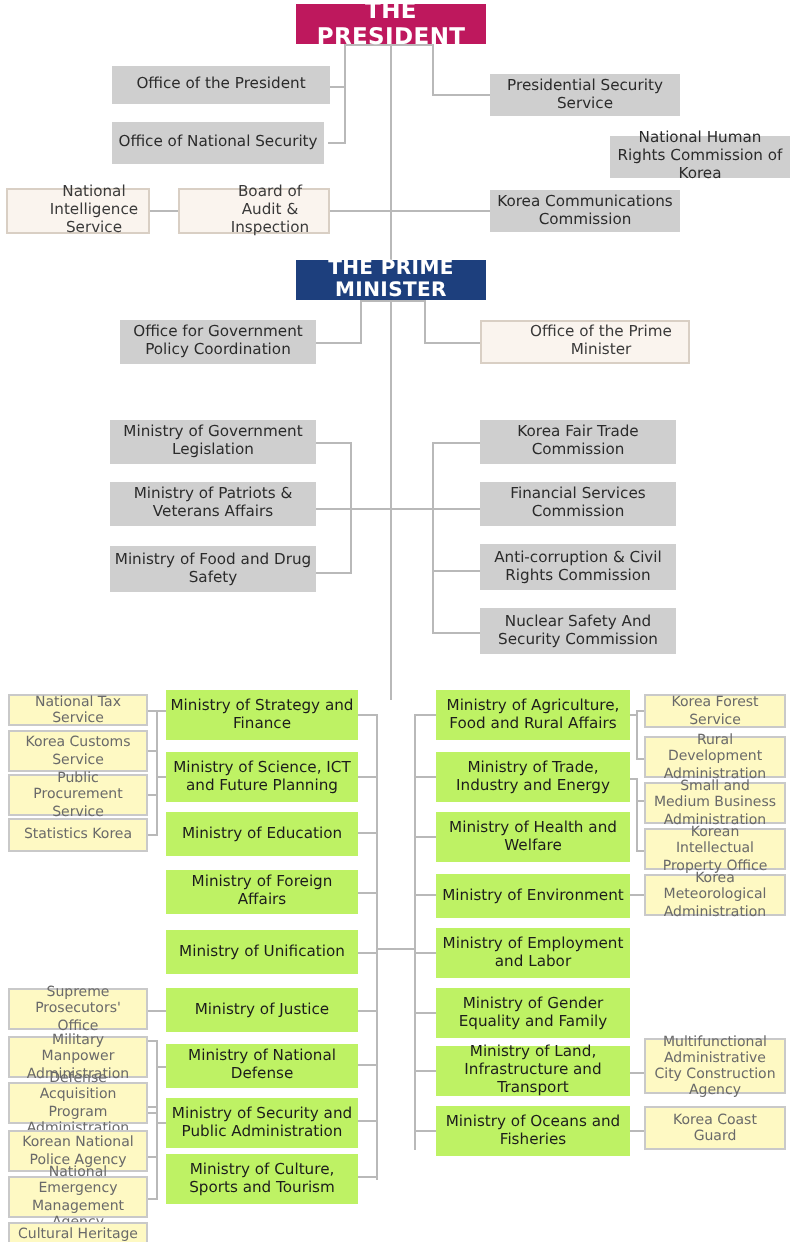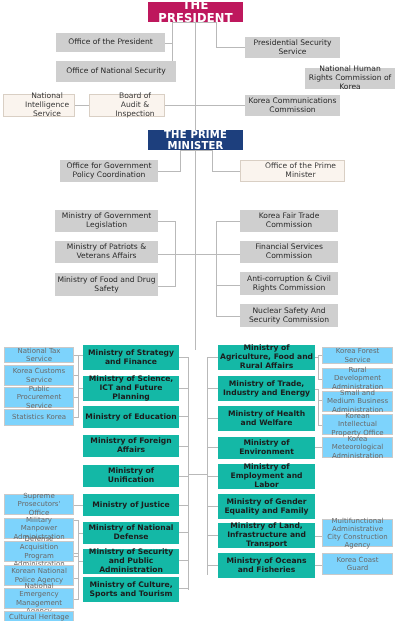--- a/index.html
+++ b/index.html
@@ -46,34 +46,34 @@
     font-size: 10px;
     font-weight: bold;
     letter-spacing: .2px;
   }
   .t-gray {
     background: #cfcfcf;
     color: #2b2b2b;
     font-size: 7.6px;
   }
   .t-gray-b {
-    background: #14b8a6;
+    background: #bef264;
     color: #1c1c1c;
     font-size: 7.6px;
-    font-weight: bold;
+    font-weight: normal;
   }
   .t-cream {
     background: #faf4ee;
     border: 1px solid #d9cfc4;
     color: #3a3a3a;
     font-size: 7.6px;
     padding-left: 16px;
   }
   .t-white {
-    background: #7dd3fc;
+    background: #fef9c3;
     border: 1px solid #c9c9c9;
     color: #6a6a6a;
     font-size: 7px;
   }
   
   .ln {
     position: absolute;
     background: #b9b9b9;
     z-index: 1;
   }
@@ -183,21 +183,21 @@
   <div class="ln lnh" style="left:315px; top:536px; width:8px;"></div>
   <div class="ln lnh" style="left:315px; top:565px; width:8px;"></div>
 
   <div class="node t-president" style="left:148px; top:2px; width:95px; height:20px;">
     <span>THE PRESIDENT</span>
   </div>
 
   <div class="node t-gray" style="left:56px; top:33px; width:109px; height:19px;">
     <span>Office of the President</span>
   </div>
-  <div class="node t-gray" style="left:56px; top:61px; width:120px; height:21px;">
+  <div class="node t-gray" style="left:56px; top:61px; width:106px; height:21px;">
     <span>Office of National Security</span>
   </div>
 
   <div class="node t-gray" style="left:245px; top:37px; width:95px; height:21px;">
     <span>Presidential Security Service</span>
   </div>
   <div class="node t-gray" style="left:305px; top:68px; width:90px; height:21px;">
     <span>National Human Rights Commission of Korea</span>
   </div>
   <div class="node t-gray" style="left:245px; top:95px; width:95px; height:21px;">

